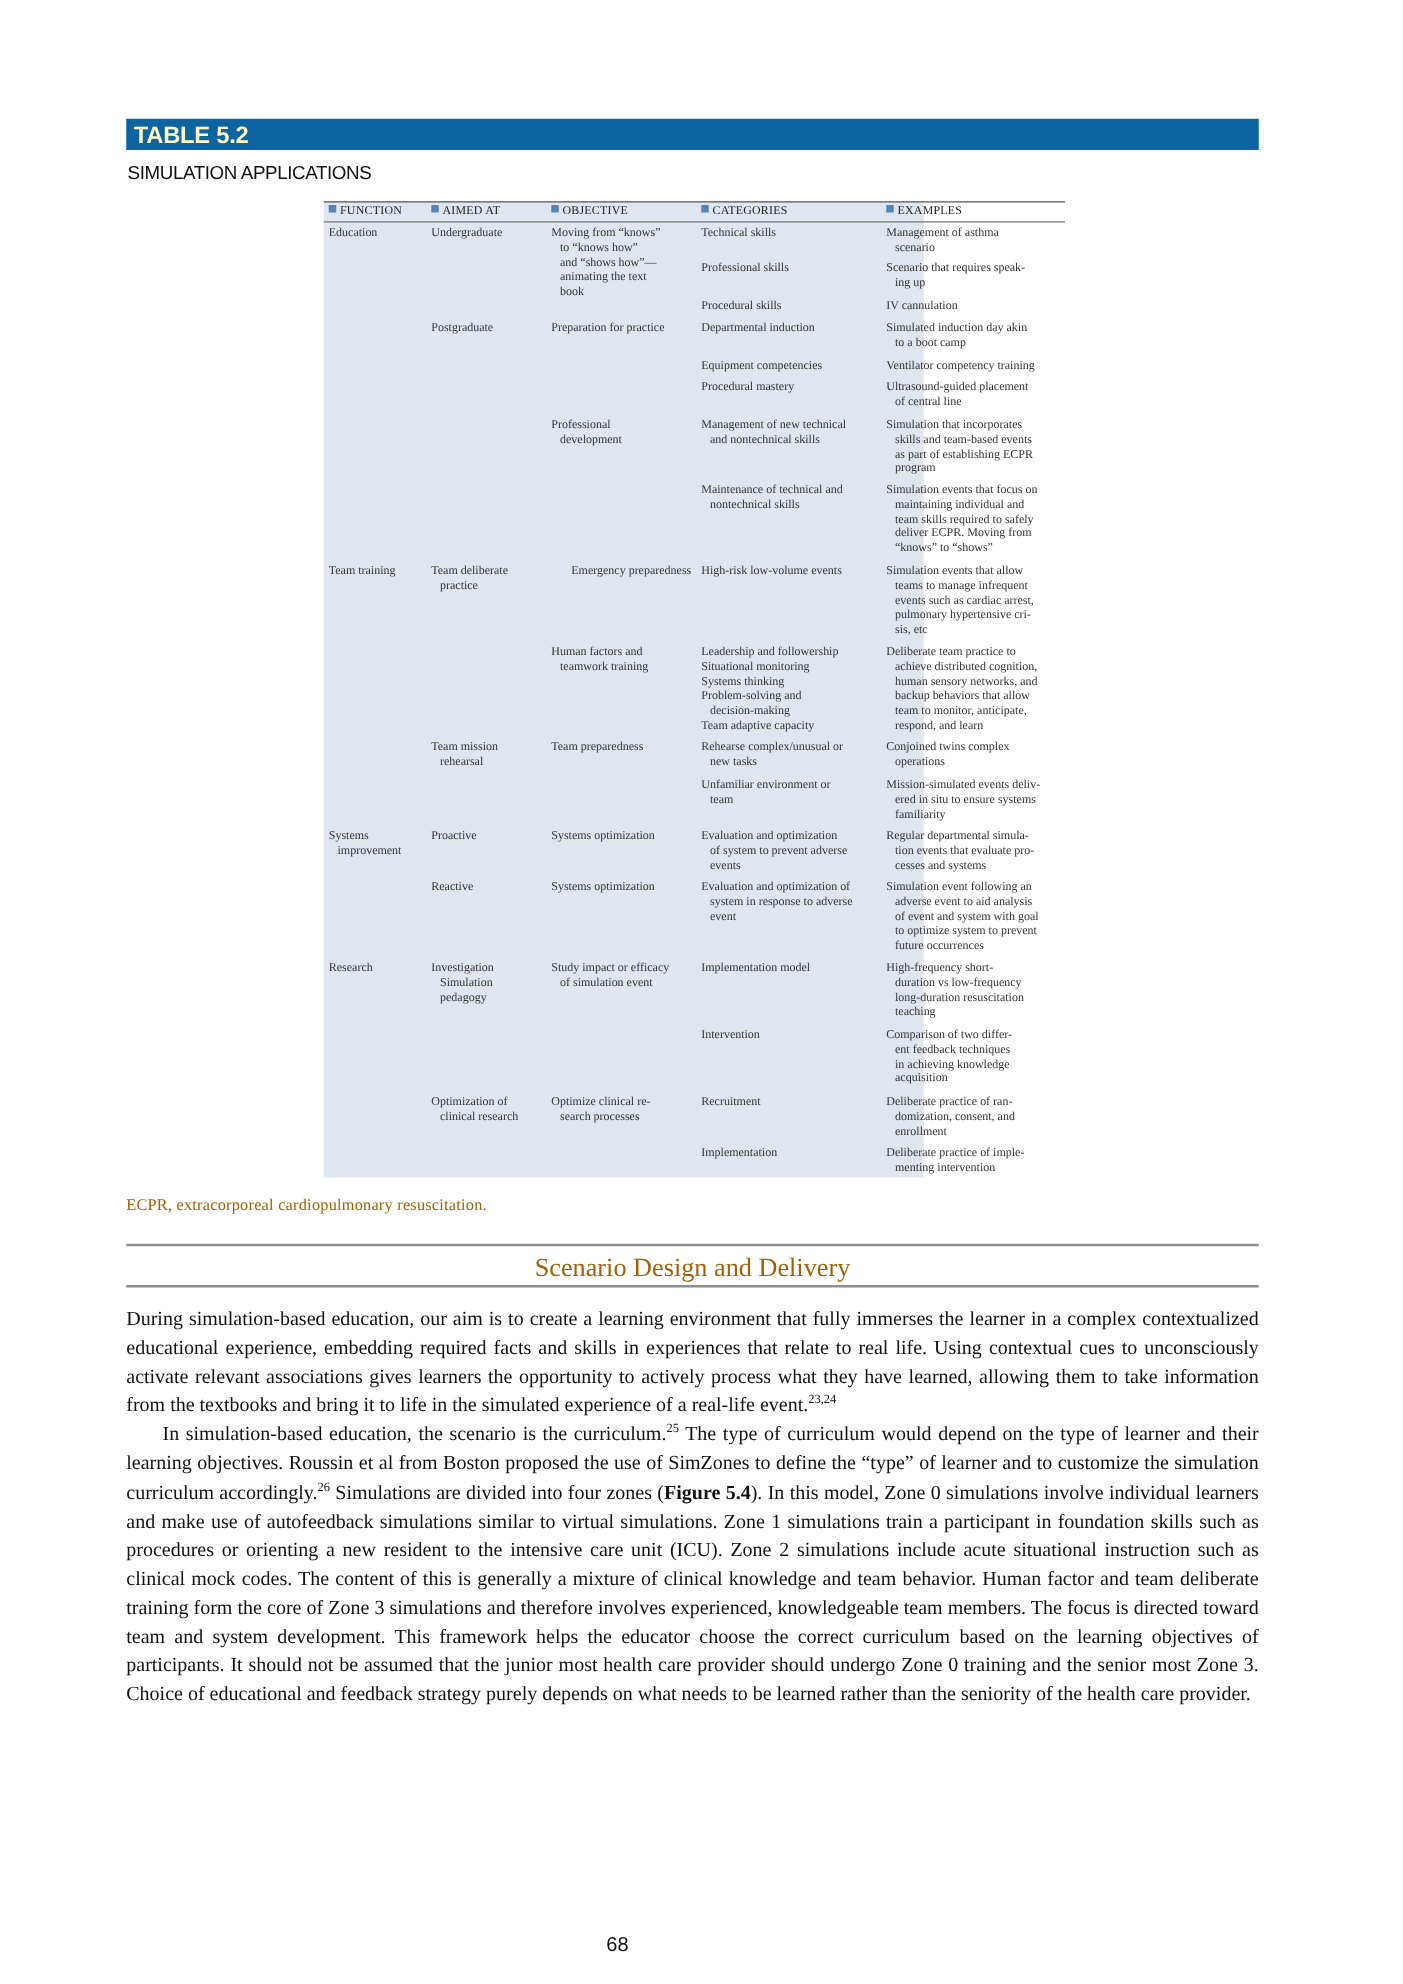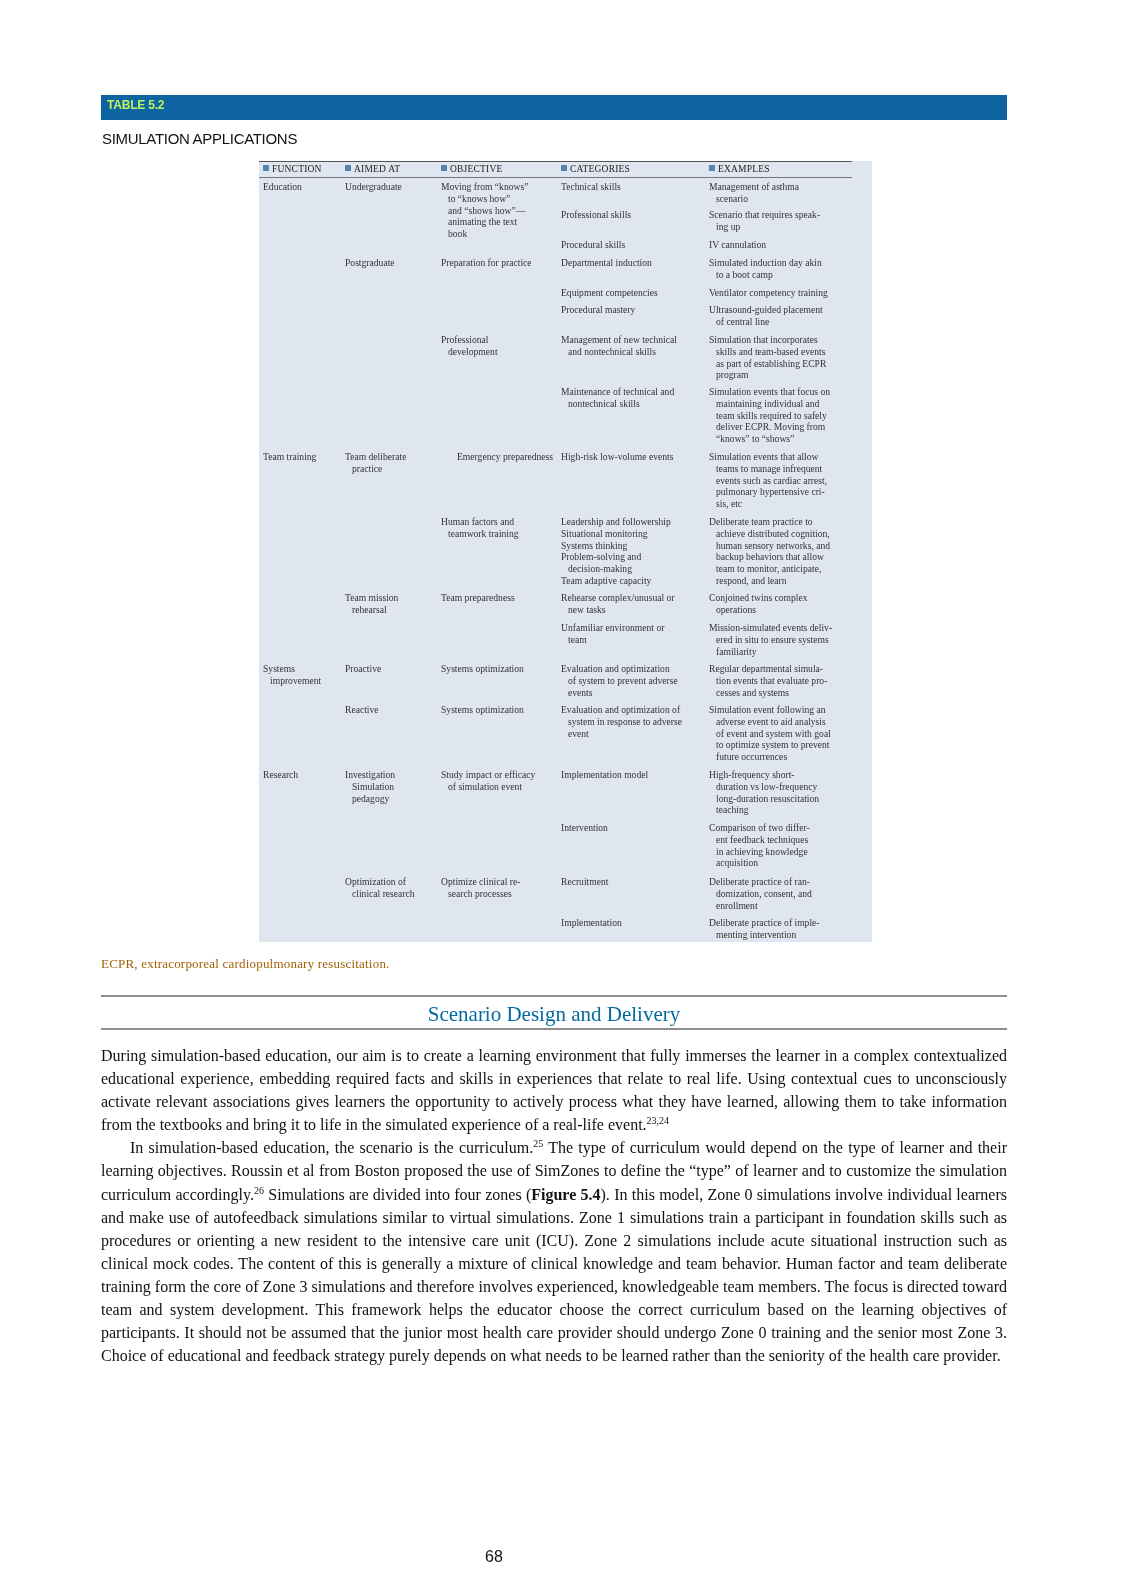--- a/index.html
+++ b/index.html
@@ -1,39 +1,39 @@
 <!DOCTYPE html>
 <html><head>
 <meta charset="utf-8">
 <style>
   html, body { margin: 0; padding: 0; background: #ffffff; }
   body { width: 1122px; height: 1587px; position: relative; overflow: hidden; font-family: "Liberation Serif", serif; color: #111; }
 
   .table-banner { position: absolute; left: 101px; top: 95px; width: 906px; height: 25px; background: #0d64a0; }
-  .table-banner span { position: absolute; left: 6px; top: 3px; color: #bef264; font-family: "Liberation Sans", sans-serif; font-weight: bold; font-size: 12px; letter-spacing: -0.2px; }
+  .table-banner span { position: absolute; left: 6px; top: 3px; color: #fef9c3; font-family: "Liberation Sans", sans-serif; font-weight: bold; font-size: 19px; letter-spacing: -0.2px; }
   .table-subtitle { position: absolute; left: 102px; top: 130px; font-family: "Liberation Sans", sans-serif; font-size: 15px; letter-spacing: -0.3px; color: #111; }
 
-  .table-wrap { position: absolute; left: 259px; top: 161px; width: 613px; height: 781px; background: #e0e6ef; }
+  .table-wrap { position: absolute; left: 259px; top: 161px; width: 480px; height: 781px; background: #e0e6ef; }
   .thead { position: absolute; left: 0; top: 0; width: 593px; height: 17px; border-top: 1.5px solid #555; border-bottom: 1px solid #777; box-sizing: border-box; }
   .th { position: absolute; top: 2px; font-size: 9.5px; letter-spacing: 0.2px; color: #222; white-space: nowrap; }
   .th .sq { display: inline-block; width: 6px; height: 6px; background: #5585b4; margin-right: 3px; vertical-align: 1px; }
 
   .cell { position: absolute; font-size: 9.6px; line-height: 11.8px; color: #333; }
   .cell .ln { display: block; white-space: nowrap; }
   .cell .ln.ind { padding-left: 7px; }
   .c-func { left: 4px; width: 78px; }
   .c-aim  { left: 86px; width: 92px; }
   .c-obj  { left: 182px; width: 116px; }
   .c-cat  { left: 302px; width: 144px; }
   .c-ex   { left: 450px; width: 143px; }
 
   .footnote { position: absolute; left: 101px; top: 956px; font-size: 13px; letter-spacing: 0.2px; color: #a16207; }
 
   .rule { position: absolute; left: 101px; width: 906px; height: 2px; background: #8e8e8e; }
-  .section-title { position: absolute; left: 101px; top: 1002px; width: 906px; text-align: center; font-size: 21px; color: #0369a1; }
+  .section-title { position: absolute; left: 101px; top: 1002px; width: 906px; text-align: center; font-size: 21px; color: #a16207; }
 
   .body-text { position: absolute; left: 101px; top: 1044px; width: 906px; font-size: 16px; line-height: 23.1px; text-align: justify; color: #111; }
   .body-text p { margin: 0; }
   .body-text p.indent { text-indent: 29px; }
   .body-text sup { font-size: 10px; line-height: 0; }
   .body-text b { font-weight: bold; }
 
   .page-number { position: absolute; left: 0; top: 1548px; width: 988px; text-align: center; font-family: "Liberation Sans", sans-serif; font-size: 16px; color: #111; }
 </style>
 </head>

